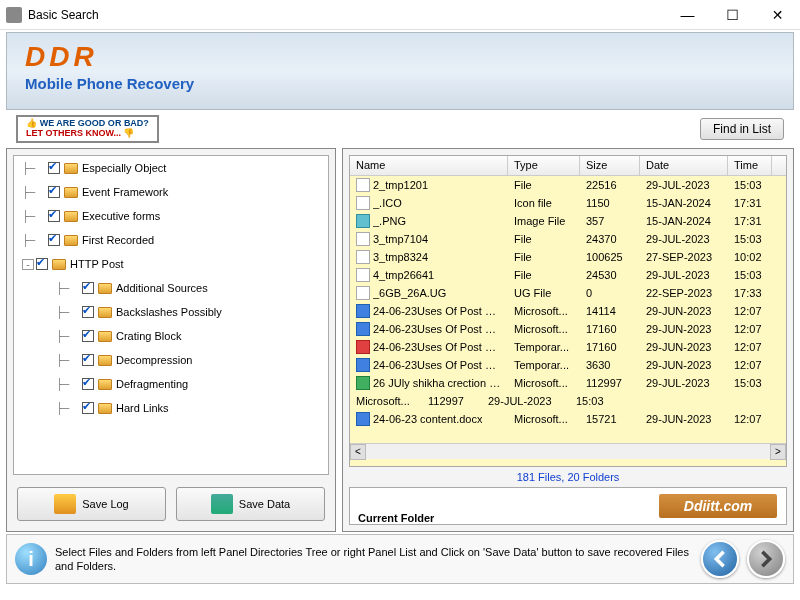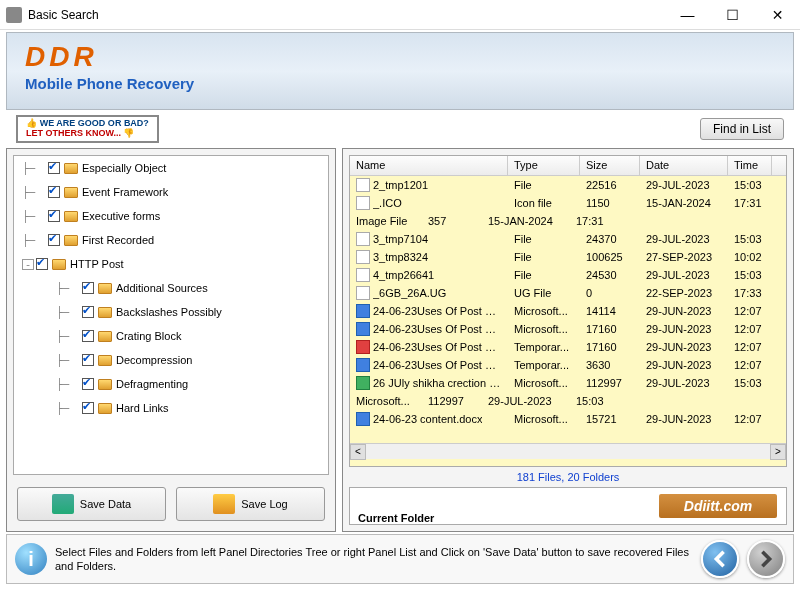--- a/index.html
+++ b/index.html
@@ -154,26 +154,26 @@
         </div>
         <div class="tree-item child">
           <span class="tree-line">├─</span>
           <span class="chk checked"></span>
           <span class="folder-icon"></span>
           <span class="tree-label">Hard Links</span>
         </div>
       </div>
     <div class="left-btns">
       <button class="big-btn">
+        <span class="btn-icon save-log-icon"></span>
+        <span>Save Log</span>
+      </button>
+      <button class="big-btn">
         <span class="btn-icon save-data-icon"></span>
         <span>Save Data</span>
-      </button>
-      <button class="big-btn">
-        <span class="btn-icon save-log-icon"></span>
-        <span>Save Log</span>
       </button>
     </div>
   </div>
 
   <div class="right-panel">
     <div class="file-table">
       <div class="ft-head">
         <div class="col-name">Name</div>
         <div class="col-type">Type</div>
         <div class="col-size">Size</div>
@@ -195,20 +195,24 @@
             <div class="col-name" style="display:flex;align-items:center;">
               <span class="file-icon plain"></span>
               <span style="overflow:hidden;text-overflow:ellipsis;">_.ICO</span>
             </div>
             <div class="col-type">Icon file</div>
             <div class="col-size">1150</div>
             <div class="col-date">15-JAN-2024</div>
             <div class="col-time">17:31</div>
           </div>
           <div class="ft-row">
+            <div class="col-name" style="display:flex;align-items:center;">
+              <span class="file-icon img"></span>
+              <span style="overflow:hidden;text-overflow:ellipsis;">_.PNG</span>
+            </div>
             <div class="col-type">Image File</div>
             <div class="col-size">357</div>
             <div class="col-date">15-JAN-2024</div>
             <div class="col-time">17:31</div>
           </div>
           <div class="ft-row">
             <div class="col-name" style="display:flex;align-items:center;">
               <span class="file-icon plain"></span>
               <span style="overflow:hidden;text-overflow:ellipsis;">3_tmp7104</span>
             </div>

